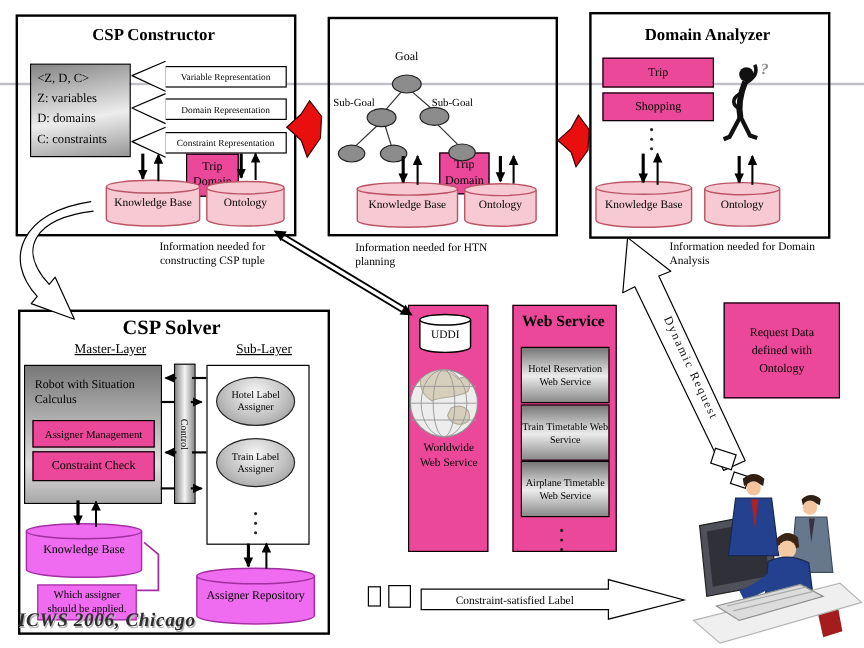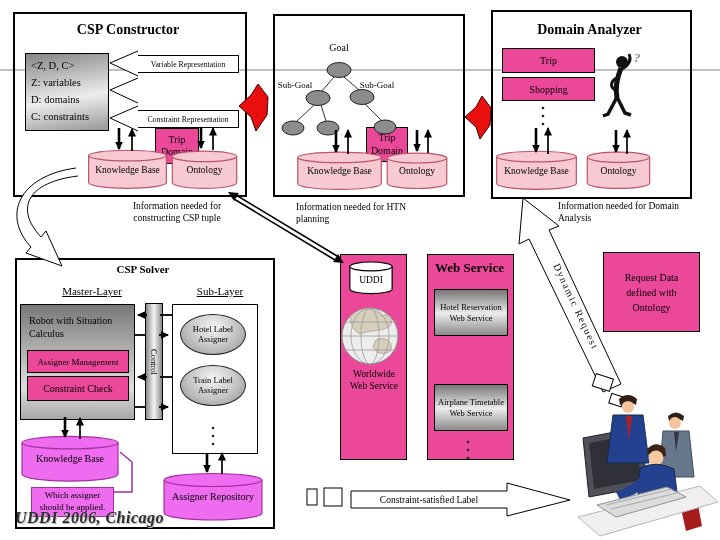--- a/index.html
+++ b/index.html
@@ -55,20 +55,23 @@
       <div>&lt;Z, D, C&gt;</div>
       <div>Z: variables</div>
       <div>D: domains</div>
       <div>C: constraints</div>
     </div>
   </div>
 
   <div class="rep-label ctr" style="top:55px;">
       <span>Variable Representation</span>
     </div>
+  <div class="rep-label ctr" style="top:82px;">
+      <span>Domain Representation</span>
+    </div>
   <div class="rep-label ctr" style="top:110px;">
       <span>Constraint Representation</span>
     </div>
 
   <div class="thinbox ctr" style="left:155px;top:128px;width:42px;height:34px;font-size:10px;line-height:1.25;">
       <span>Trip Domain</span>
     </div>
 
   <div class="cyl pink" style="left:87px;top:149px;width:81px;height:41px;">
     <svg viewBox="0 0 100 100" preserveAspectRatio="none">
@@ -131,21 +134,21 @@
         <ellipse cx="50" cy="16" rx="48" ry="13"></ellipse>
       </svg>
     <span class="cyl-label">Ontology</span>
   </div>
 
   <div class="info" style="left:118px;top:200px;width:118px;text-align:center;">Information needed for constructing CSP tuple</div>
   <div class="info" style="left:296px;top:201px;width:112px;">Information needed for HTN planning</div>
   <div class="info" style="left:558px;top:200px;width:128px;">Information needed for Domain Analysis</div>
 
   <div class="secbox" style="left:15px;top:258px;width:256px;height:267px;"></div>
-  <div class="sec-title" style="left:15px;top:263px;width:256px;font-size:11px;">CSP Solver</div>
+  <div class="sec-title" style="left:15px;top:263px;width:256px;font-size:17px;">CSP Solver</div>
   <div class="ulabel" style="left:42px;top:285px;width:100px;">Master-Layer</div>
   <div class="ulabel" style="left:186px;top:285px;width:68px;">Sub-Layer</div>
 
   <div class="grad-box" style="left:20px;top:304px;width:113px;height:114px;background:linear-gradient(180deg,#787878 0%,#dedede 72%,#a8a8a8 100%);">
     <div style="padding:9px 6px 0 8px;font-size:10px;line-height:1.3;">Robot with Situation Calculus</div>
   </div>
   <div class="thinbox ctr" style="left:27px;top:350px;width:100px;height:21px;font-size:9px;">
       <span>Assigner Management</span>
     </div>
   <div class="thinbox ctr" style="left:27px;top:376px;width:100px;height:23px;font-size:10px;">
@@ -189,20 +192,23 @@
         <ellipse cx="50" cy="16" rx="48" ry="13"></ellipse>
       </svg>
     <span class="cyl-label" style="top:42%;">UDDI</span>
   </div>
   <div class="txt" style="left:345px;top:369px;width:58px;font-size:9.5px;text-align:center;">Worldwide Web Service</div>
 
   <div class="thinbox" style="left:427px;top:254px;width:85px;height:204px;"></div>
   <div class="sec-title" style="left:427px;top:260px;width:85px;font-size:13px;">Web Service</div>
   <div class="svcbox metal ctr" style="top:289px;">
       <span>Hotel Reservation Web Service</span>
+    </div>
+  <div class="svcbox metal ctr" style="top:337px;">
+      <span>Train Timetable Web Service</span>
     </div>
   <div class="svcbox metal ctr" style="top:384px;">
       <span>Airplane Timetable Web Service</span>
     </div>
 
   <div class="thinbox ctr" style="left:603px;top:252px;width:97px;height:80px;font-size:10px;line-height:1.5;padding:0 10px;box-sizing:border-box;">
       <span>Request Data defined with Ontology</span>
     </div>
 
   <svg id="overlay">
@@ -362,14 +368,14 @@
         <path d="M642,476 Q628,488 616,492 L620,500 Q634,496 648,486 Z" fill="#24418f"></path>
       </g>
       <path d="M680,504 L697,499 L702,526 L686,531 Z" fill="#a51c1c"></path>
       <polygon points="578,517 700,486 718,502 600,536" fill="#efefef" stroke="#b5b5b5"></polygon>
       <polygon points="597,505 667,487 686,497 616,517" fill="#dcdcdc" stroke="#909090"></polygon>
       <line x1="606" y1="505" x2="672" y2="489" stroke="#aaa"></line>
       <line x1="611" y1="509" x2="677" y2="493" stroke="#aaa"></line>
     </g>
   </svg>
 
-  <div id="footer">UDDI 2006, Chicago</div>
+  <div id="footer">ICWS 2006, Chicago</div>
 </div>
 
 </body></html>

